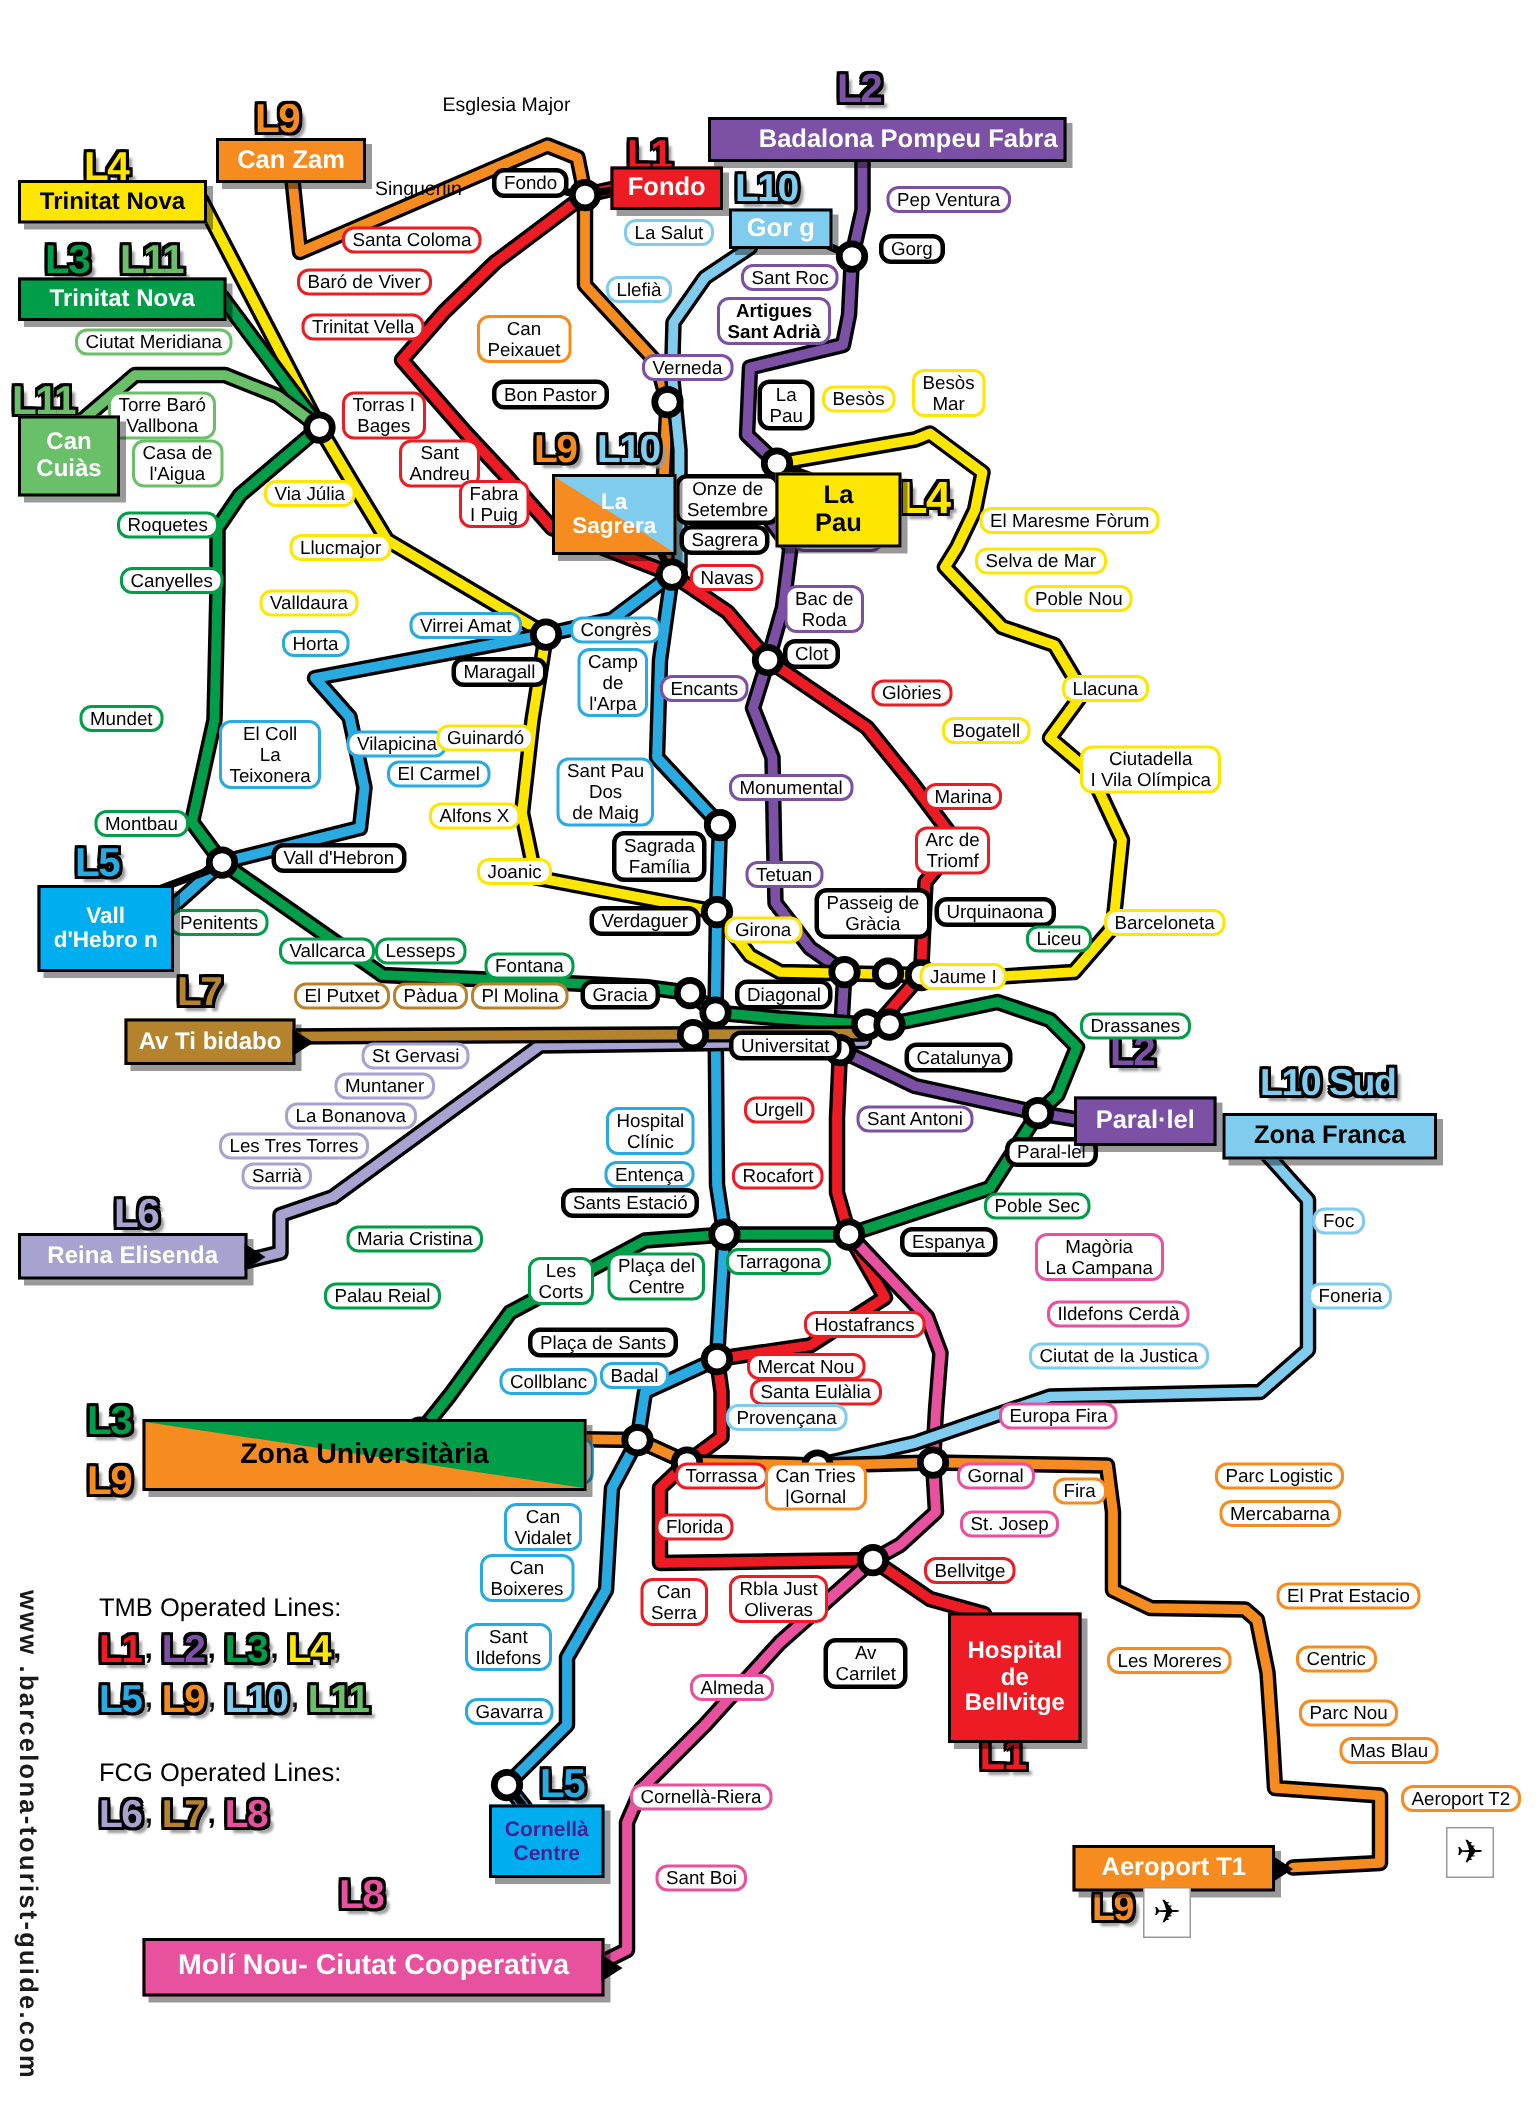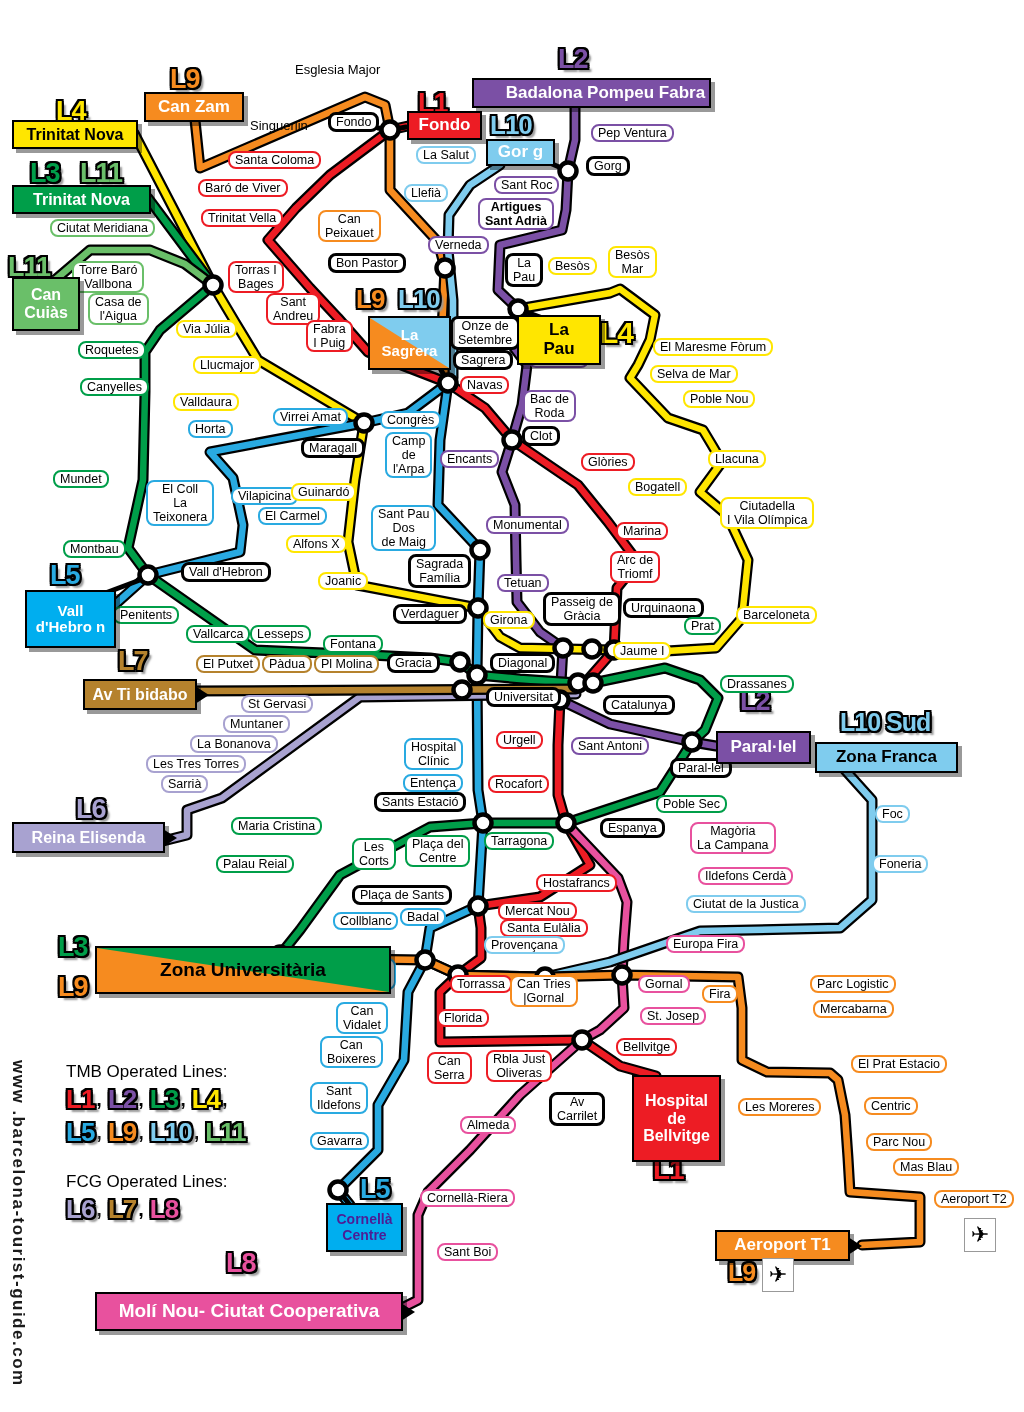--- a/index.html
+++ b/index.html
@@ -189,21 +189,21 @@
       <div class="station ic" style="left: 393px; top: 604px; border-color: rgb(0, 0, 0);">Verdaguer</div>
       <div class="station" style="left: 483px; top: 611px; border-color: rgb(255, 230, 0);">Girona</div>
       <div class="station ic" style="left: 543px; top: 592px; border-color: rgb(0, 0, 0);">Passeig de
 Gràcia</div>
       <div class="station ic" style="left: 623px; top: 598px; border-color: rgb(0, 0, 0);">Urquinaona</div>
       <div class="station" style="left: 113px; top: 606px; border-color: rgb(0, 158, 73);">Penitents</div>
       <div class="station" style="left: 736px; top: 606px; border-color: rgb(255, 230, 0);">Barceloneta</div>
       <div class="station" style="left: 186px; top: 625px; border-color: rgb(0, 158, 73);">Vallcarca</div>
       <div class="station" style="left: 250px; top: 625px; border-color: rgb(0, 158, 73);">Lesseps</div>
       <div class="station" style="left: 613px; top: 642px; border-color: rgb(255, 230, 0);">Jaume I</div>
-      <div class="station" style="left: 684px; top: 617px; border-color: rgb(0, 158, 73);">Prat</div>
+      <div class="station" style="left: 684px; top: 617px; border-color: rgb(0, 158, 73);">Liceu</div>
       <div class="station" style="left: 323px; top: 635px; border-color: rgb(0, 158, 73);">Fontana</div>
       <div class="station" style="left: 196px; top: 655px; border-color: rgb(181, 130, 45);">El Putxet</div>
       <div class="station" style="left: 262px; top: 655px; border-color: rgb(181, 130, 45);">Pàdua</div>
       <div class="station" style="left: 314px; top: 655px; border-color: rgb(181, 130, 45);">Pl Molina</div>
       <div class="station ic" style="left: 387px; top: 653px; border-color: rgb(0, 0, 0);">Gracia</div>
       <div class="station ic" style="left: 490px; top: 653px; border-color: rgb(0, 0, 0);">Diagonal</div>
       <div class="station" style="left: 720px; top: 675px; border-color: rgb(0, 158, 73);">Drassanes</div>
       <div class="station" style="left: 241px; top: 695px; border-color: rgb(168, 162, 208);">St Gervasi</div>
       <div class="station ic" style="left: 486px; top: 687px; border-color: rgb(0, 0, 0);">Universitat</div>
       <div class="station ic" style="left: 603px; top: 695px; border-color: rgb(0, 0, 0);">Catalunya</div>

